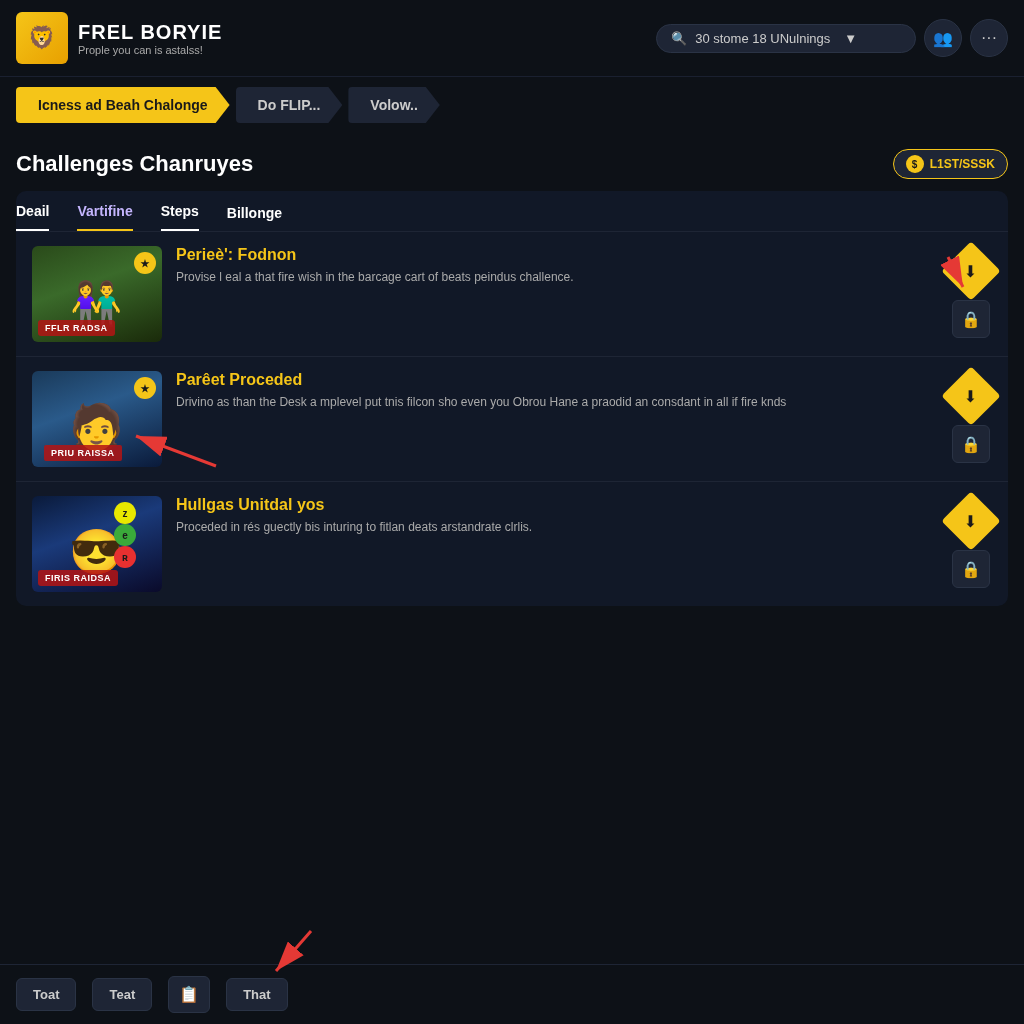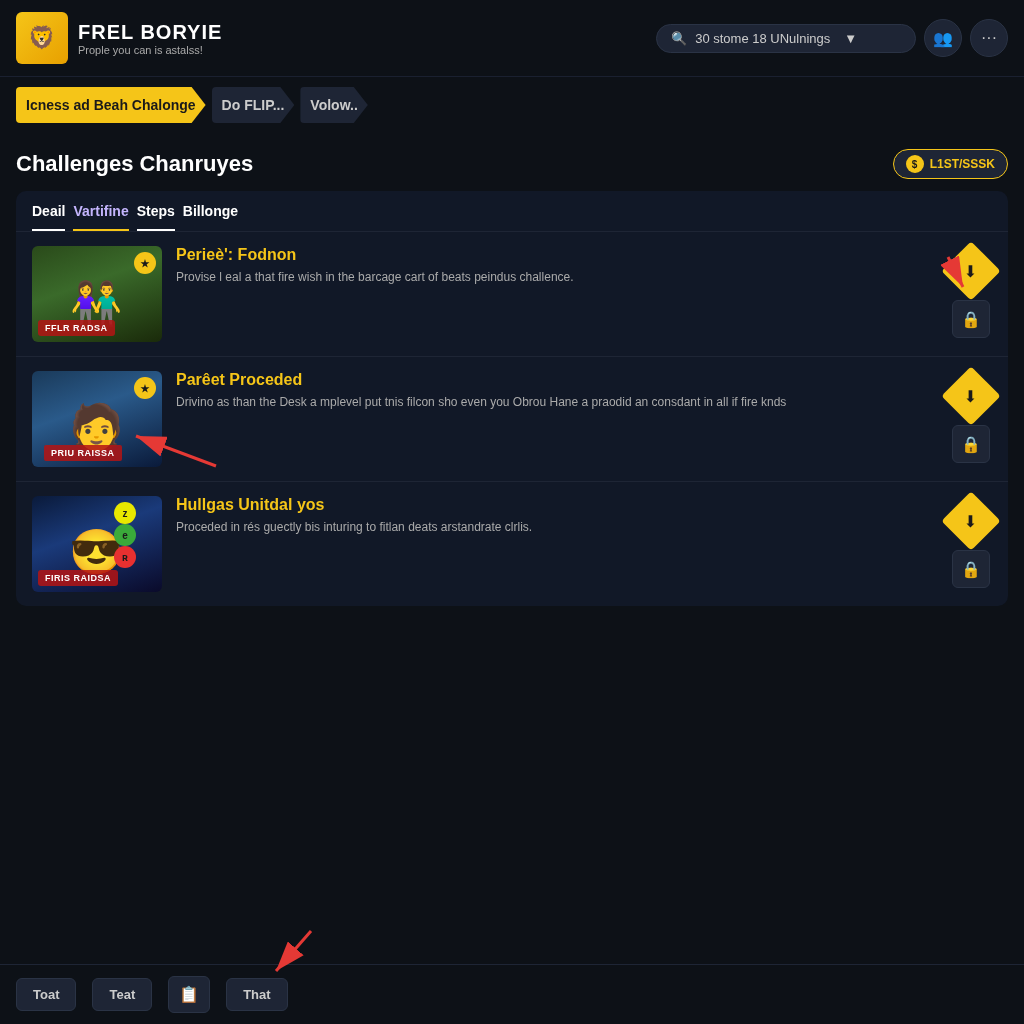--- a/index.html
+++ b/index.html
@@ -91,21 +91,21 @@
     }
 
     
     .nav-tabs {
       display: flex;
       padding: 10px 16px;
       gap: 6px;
       background: #0d1117;
     }
     .nav-tab {
-      padding: 10px 10px;
+      padding: 10px 22px;
       border-radius: 4px;
       font-size: 14px;
       font-weight: 600;
       cursor: pointer;
       clip-path: polygon(0 0, calc(100% - 14px) 0, 100% 50%, calc(100% - 14px) 100%, 0 100%);
     }
     .nav-tab.active {
       background: #f5c518;
       color: #1a1a1a;
     }
@@ -159,23 +159,24 @@
     
     .card-list {
       background: #111827;
       border-radius: 10px;
       overflow: hidden;
     }
 
     
     .sub-tabs {
       display: flex;
-      padding: 12px 16px 0;
-      gap: 8px;
+      padding: 12px 0 0;
+      gap: 28px;
       border-bottom: 1px solid #1e2535;
+      align-items: flex-end;
     }
     .sub-tab {
       font-size: 14px;
       padding-bottom: 10px;
       cursor: pointer;
       font-weight: 600;
     }
     .sub-tab.active-sub {
       color: #fff;
       border-bottom: 2px solid #fff;

